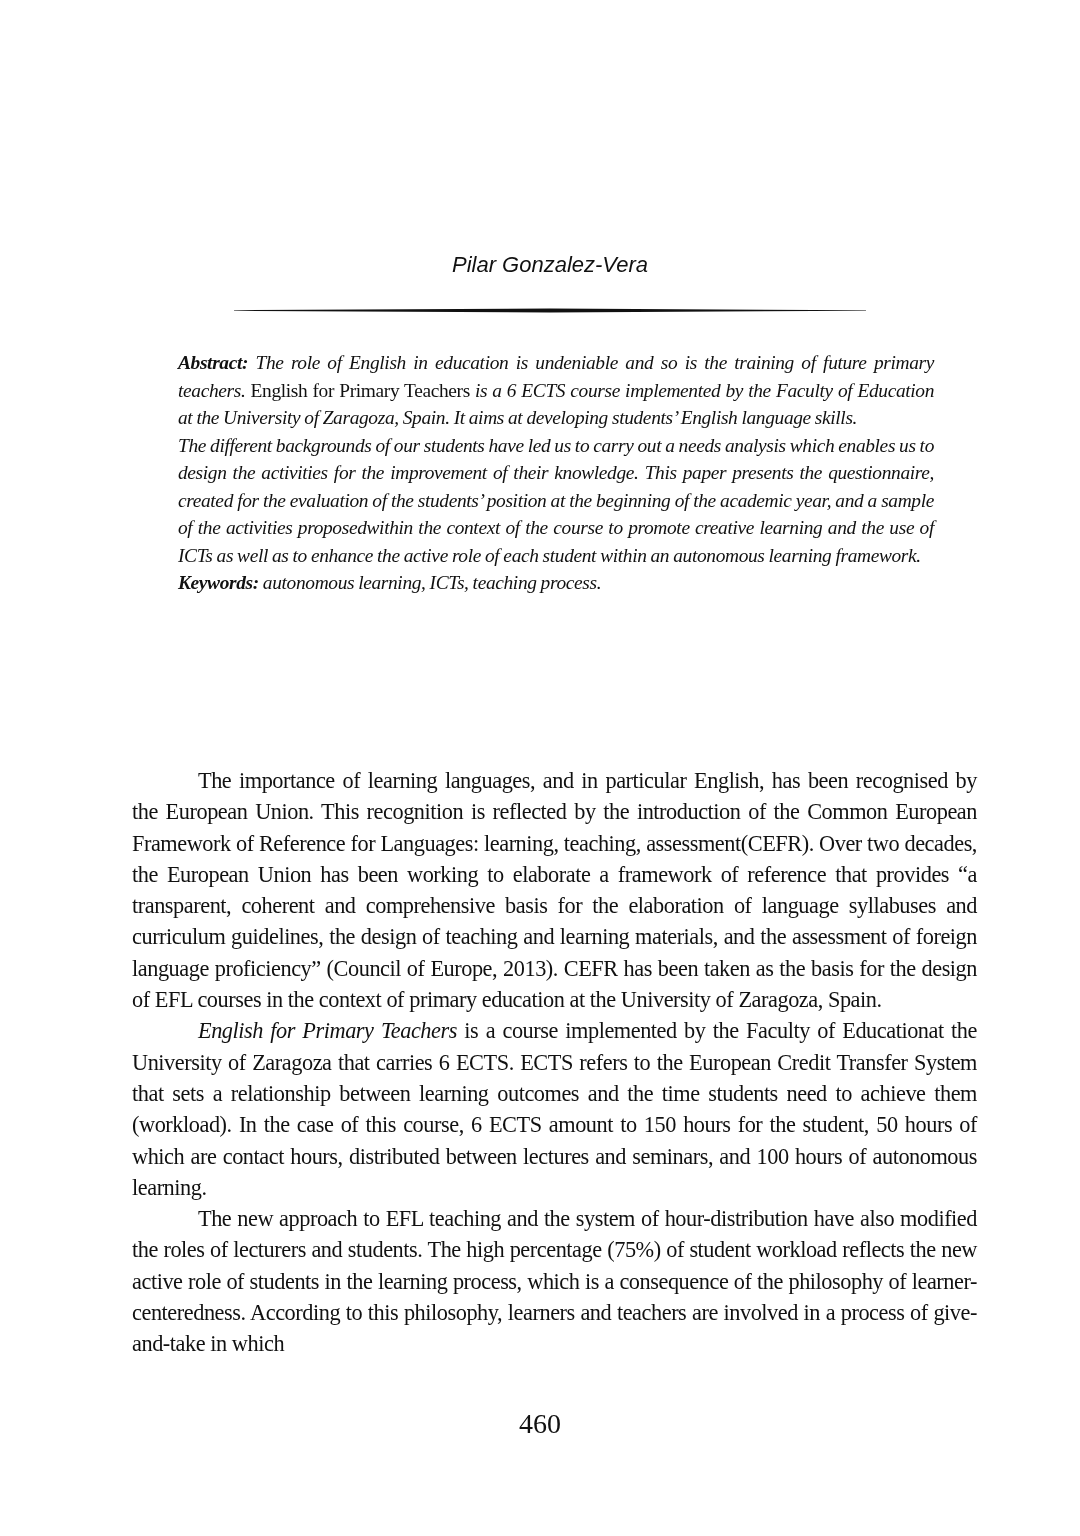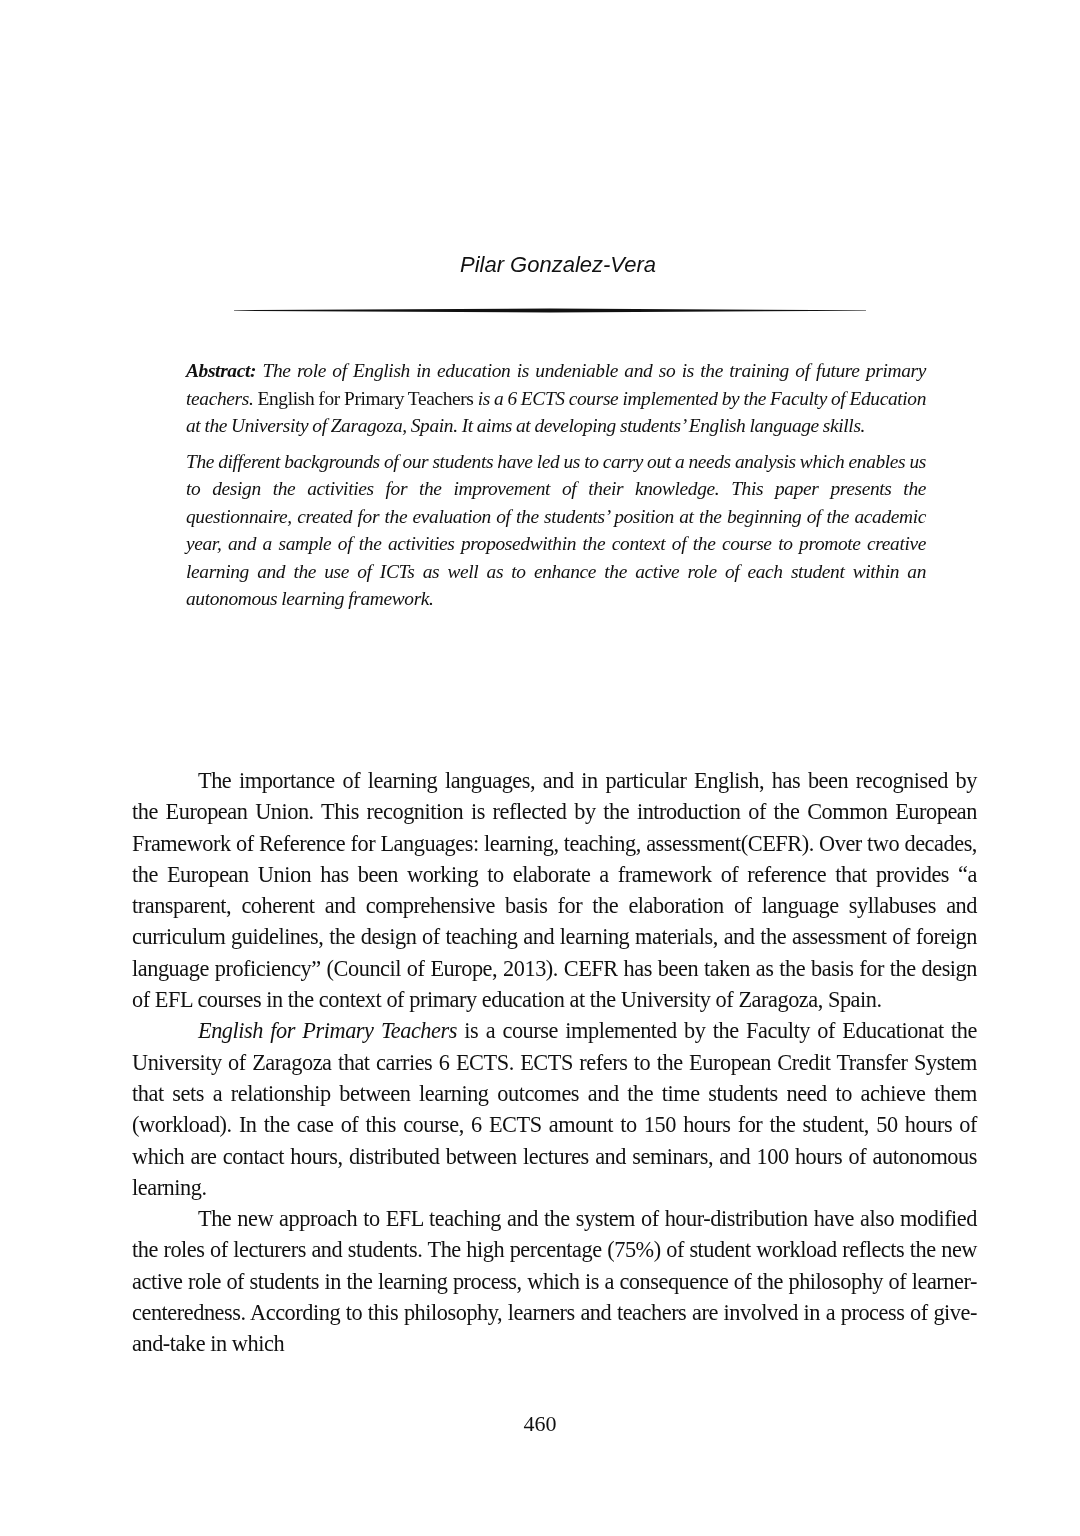--- a/index.html
+++ b/index.html
@@ -28,21 +28,21 @@
       text-align: center;
       font-family: "Liberation Sans", sans-serif;
       font-weight: bold;
       font-size: 23.5px;
       line-height: 42px;
       letter-spacing: -0.2px;
       color: #111;
     }
     .author {
       position: absolute;
-      left: 158px;
+      left: 150px;
       width: 800px;
       top: 250px;
       text-align: center;
       font-family: "Liberation Sans", sans-serif;
       font-style: italic;
       font-size: 22px;
       line-height: 30px;
       color: #111;
     }
     .rule {
@@ -59,21 +59,21 @@
       top: 349px;
       font-family: "Liberation Serif", serif;
       font-style: italic;
       font-size: 19.4px;
       line-height: 27.5px;
       text-align: justify;
       letter-spacing: -0.35px;
       word-spacing: -0.5px;
       color: #111;
     }
-    .abstract p { margin: 8px; }
+    .abstract p { margin: 0; }
     .abstract .label {
       font-weight: bold;
     }
     .abstract .upright {
       font-style: normal;
     }
     .body-text {
       position: absolute;
       left: 132px;
       width: 845px;
@@ -91,40 +91,41 @@
       text-indent: 66px;
     }
     .body-text em { font-style: italic; }
     .page-number {
       position: absolute;
       left: 490px;
       width: 100px;
       top: 1410px;
       text-align: center;
       font-family: "Liberation Serif", serif;
-      font-size: 22px;
+      font-size: 28px;
       line-height: 28px;
       color: #111;
     }
   </style>
 </head>
 <body>
 
 <div class="page">
 
 
   <div class="author">Pilar Gonzalez-Vera</div>
 
   <svg class="rule" viewBox="0 0 632 5" preserveAspectRatio="none">
     <polygon points="0,2.2 316,0.6 632,2.2 632,2.8 316,4.4 0,2.8" fill="#111111"></polygon>
   </svg>
 
   <div class="abstract">
     <p><span class="label">Abstract:</span><span> The role of English in education is undeniable and so is the training of future primary teachers. </span><span class="upright">English for Primary Teachers</span><span> is a 6 ECTS course imple­mented by the Faculty of Education at the University of Zaragoza, Spain. It aims at developing students’ English language skills.</span></p>
     <p>The different backgrounds of our students have led us to carry out a needs analysis which enables us to design the activities for the improvement of their knowledge. This paper presents the questionnaire, created for the evaluation of the students’ position at the beginning of the academic year, and a sample of the activities proposedwithin the context of the course to promote creative learning and the use of ICTs as well as to enhance the active role of each student within an autonomous learning framework.</p>
+    <p><span class="label">Keywords:</span><span> autonomous learning, ICTs, teaching process.</span></p>
   </div>
 
   <div class="body-text">
     <p>The importance of learning languages, and in particular English, has been recognised by the European Union. This recognition is reflected by the introduction of the Common European Framework of Reference for Languages: learning, teaching, assessment(CEFR). Over two decades, the European Union has been working to elaborate a framework of reference that provides “a transparent, coherent and comprehensive basis for the elaboration of language syllabuses and curriculum guidelines, the design of teaching and learning materials, and the assessment of foreign language proficiency” (Council of Europe, 2013). CEFR has been taken as the basis for the design of EFL courses in the context of primary education at the University of Zaragoza, Spain.</p>
     <p><em>English for Primary Teachers</em><span> is a course implemented by the Faculty of Educationat the University of Zaragoza that carries 6 ECTS. ECTS refers to the European Credit Transfer System that sets a relationship between learning outcomes and the time students need to achieve them (workload). In the case of this course, 6 ECTS amount to 150 hours for the student, 50 hours of which are contact hours, distributed between lectures and seminars, and 100 hours of autonomous learning.</span></p>
     <p>The new approach to EFL teaching and the system of hour-distribution have also modified the roles of lecturers and students. The high percentage (75%) of student workload reflects the new active role of students in the learning process, which is a consequence of the philosophy of learner-centeredness. According to this philosophy, learners and teachers are involved in a process of give-and-take in which</p>
   </div>
 
   <div class="page-number">460</div>
 

